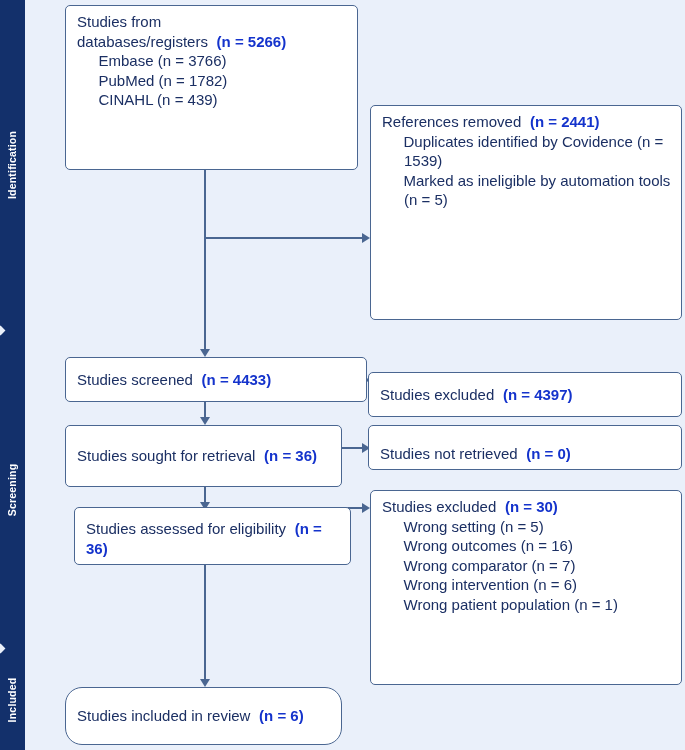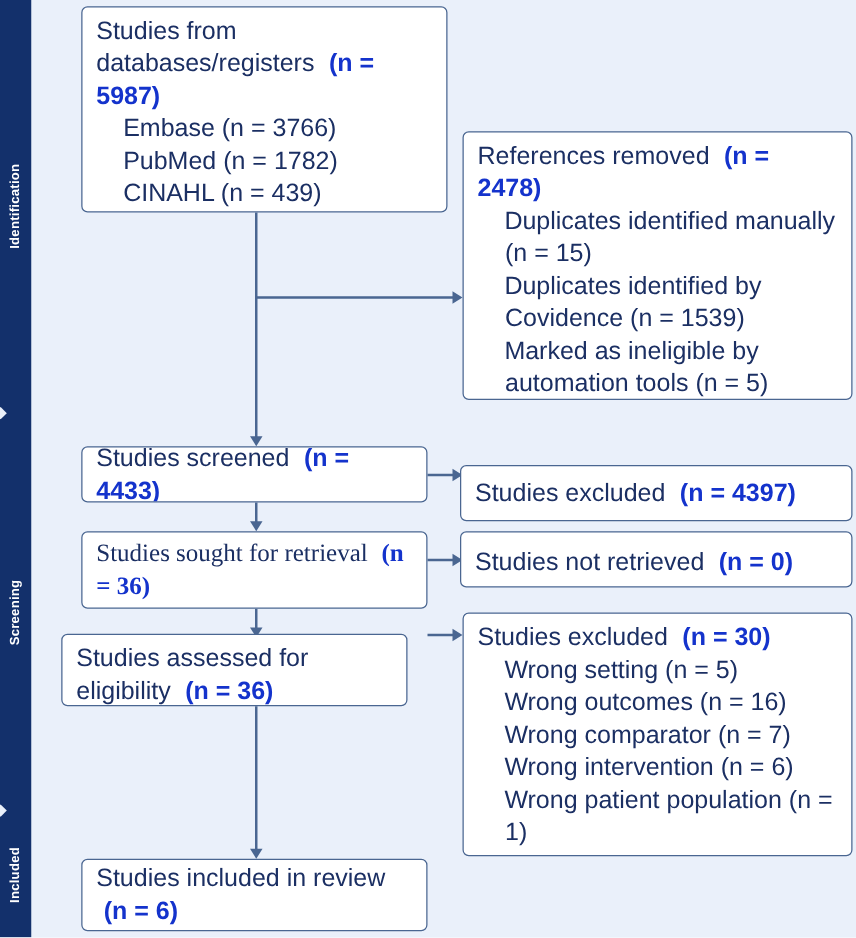--- a/index.html
+++ b/index.html
@@ -41,21 +41,21 @@
   }
   
   .box{
     position:absolute;
     background:#ffffff;
     border:1.6px solid #4a6691;
     border-radius:5px;
     box-sizing:border-box;
     padding:6px 9px 6px 11px;
     color:#1b2f63;
-    font-size:20px;
+    font-size:15px;
     line-height:1.30;
     overflow:hidden;
   }
   .box p{margin:0;}
   .ind{ padding-left:22px; text-indent:-0.5px; }
   .nv{ color:#1433cc; font-weight:bold; }
   
   .ln{ position:absolute; background:#4a6691; }
   .vl{ width:1.6px; }
   .hl{ height:1.6px; }
@@ -114,84 +114,83 @@
   <div class="ln vl" style="left:204px;top:565px;height:118px;"></div>
   <div class="arrow-d" style="left:200px;top:679px;"></div>
 
   <div class="ln hl" style="left:342px;top:507px;width:22px;"></div>
   <div class="arrow-r" style="left:362px;top:503px;"></div>
 
   <div class="box" style="left:65px;top:5px;width:293px;height:165px;">
     <p>Studies from</p>
     <p>
       <span>databases/registers</span>
-      <span class="nv" style="margin-left: 0.3em;">(n = 5987)</span>
+      <span class="nv" style="margin-left: 0.3em;">(n = 5266)</span>
     </p>
     <p class="ind">Embase (n = 3766)</p>
     <p class="ind">PubMed (n = 1782)</p>
     <p class="ind">CINAHL (n = 439)</p>
   </div>
 
   <div class="box" style="left:370px;top:105px;width:312px;height:215px;">
     <p>
       <span>References removed</span>
-      <span class="nv" style="margin-left: 0.3em;">(n = 2478)</span>
+      <span class="nv" style="margin-left: 0.3em;">(n = 2441)</span>
     </p>
-    <p class="ind">Duplicates identified manually (n = 15)</p>
     <p class="ind">Duplicates identified by Covidence (n = 1539)</p>
     <p class="ind">Marked as ineligible by automation tools (n = 5)</p>
   </div>
 
-  <div class="box" style="left:65px;top:357px;width:277px;height:45px;display:flex;align-items:center;justify-content:center;">
+  <div class="box" style="left:65px;top:357px;width:302px;height:45px;display:flex;align-items:center;">
     <p>
       <span>Studies screened</span>
       <span class="nv" style="margin-left: 0.3em;">(n = 4433)</span>
     </p>
   </div>
 
   <div class="box" style="left:368px;top:372px;width:314px;height:45px;display:flex;align-items:center;">
     <p>
       <span>Studies excluded</span>
       <span class="nv" style="margin-left: 0.3em;">(n = 4397)</span>
     </p>
   </div>
 
-  <div class="box" style="left:65px;top:425px;width:277px;height:62px;display:flex;align-items:center;font-family:Liberation Serif, serif;">
+  <div class="box" style="left:65px;top:425px;width:277px;height:62px;display:flex;align-items:center;">
     <p>
       <span>Studies sought for retrieval</span>
       <span class="nv" style="margin-left: 0.3em;">(n = 36)</span>
     </p>
   </div>
 
   <div class="box" style="left:368px;top:425px;width:314px;height:45px;display:flex;align-items:flex-end;">
     <p>
       <span>Studies not retrieved</span>
       <span class="nv" style="margin-left: 0.3em;">(n = 0)</span>
     </p>
   </div>
 
-  <div class="box" style="left:49px;top:507px;width:277px;height:58px;display:flex;align-items:flex-start;">
+  <div class="box" style="left:74px;top:507px;width:277px;height:58px;display:flex;align-items:flex-end;">
     <p>
       <span>Studies assessed for eligibility</span>
       <span class="nv" style="margin-left: 0.3em;">(n = 36)</span>
     </p>
   </div>
 
   <div class="box" style="left:370px;top:490px;width:312px;height:195px;">
     <p>
       <span>Studies excluded</span>
       <span class="nv" style="margin-left: 0.3em;">(n = 30)</span>
     </p>
     <p class="ind">Wrong setting (n = 5)</p>
     <p class="ind">Wrong outcomes (n = 16)</p>
     <p class="ind">Wrong comparator (n = 7)</p>
     <p class="ind">Wrong intervention (n = 6)</p>
     <p class="ind">Wrong patient population (n = 1)</p>
   </div>
 
-  <div class="box" style="left:65px;top:687px;width:277px;height:58px;display:flex;align-items:center;">
+  <div class="box" style="left:65px;top:687px;width:277px;height:58px;display:flex;align-items:center;border-radius:17px;">
     <p>
       <span>Studies included in review</span>
       <span class="nv" style="margin-left: 0.3em;">(n = 6)</span>
     </p>
   </div>
 
 </div>
 
 </body></html>

